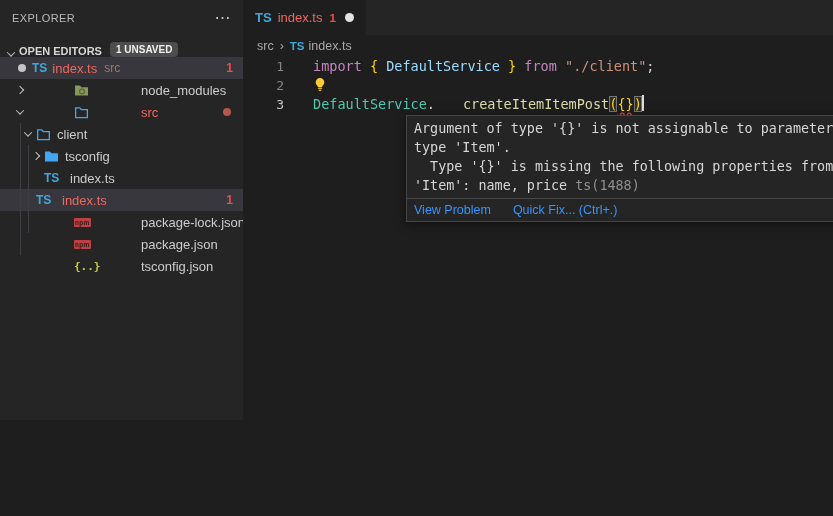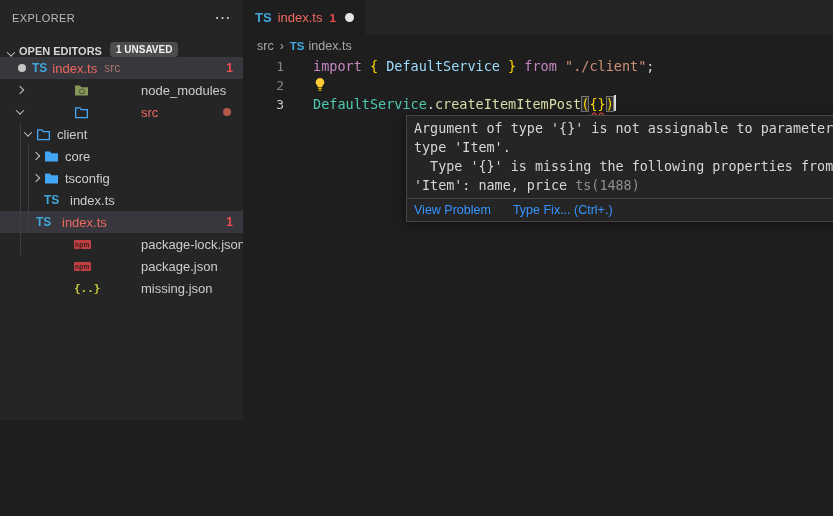--- a/index.html
+++ b/index.html
@@ -57,21 +57,21 @@
   .bc-sep{ margin:0 6px; color:#a9a9a9; }
   .breadcrumb .ts-ic{ font-size:11.5px; margin-right:4px; }
   .bc-item{ cursor:pointer; }
 
   .code{ font-family:"DejaVu Sans Mono", monospace; font-size:13.5px; }
   .code-line{ display:flex; height:19px; line-height:19px; }
   .gutter{ width:70px; flex:none; text-align:right; padding-right:29px; color:#858585; font-size:13px; }
   .gutter.active{ color:#c6c6c6; }
   .line-content{ white-space:pre; color:#d4d4d4; }
   .t-kw{ color:#c586c0; } .t-br{ color:#ffd700; } .t-var{ color:#9cdcfe; }
-  .t-str{ color:#ce9178; } .t-def{ color:#d4d4d4; } .t-cls{ color:#4ec9b0; } .t-fn{ color:#dcdcaa; }
+  .t-str{ color:#ce9178; } .t-def{ color:#d4d4d4; } .t-cls{ color:#4ec9b0; } .t-fn{ color:#dcdcaa;margin-left:28px; }
   .bm{ outline:1px solid #767676; outline-offset:-1px; background:rgba(90,90,90,.28); }
   .sq{ text-decoration-line:underline; text-decoration-style:wavy; text-decoration-color:#f14c4c;
        text-decoration-skip-ink:none; text-underline-offset:3px; }
   .cursor{ display:inline-block; width:2px; height:16px; background:#dcdcdc; vertical-align:-2px; }
   .bulb{ display:inline-block; vertical-align:-2px; }
 
   
   .hover{ position:absolute; left:406px; top:115px; width:502px; background:#252526;
           border:1px solid #454545; box-shadow:0 2px 10px rgba(0,0,0,.5); }
   .hover-body{ padding:3px 7px; }
@@ -146,31 +146,20 @@
             <span class="chev down"></span>
           </span>
         <span class="ticon">
             <svg width="15" height="13" viewBox="0 0 16 14">
               <path d="M1.7 2h4.5l1.6 2h6.5v8.5H1.7z" fill="none" stroke="#42a5f5" stroke-width="1.4"></path>
             </svg>
           </span>
         <span class="tlabel">client</span>
       </div>
 
-      <div class="row lvl2">
-        <span class="slot">
-            <span class="chev right"></span>
-          </span>
-        <span class="ticon">
-            <svg width="15" height="13" viewBox="0 0 16 14">
-              <path d="M1 1.5h5.2L8 3.5h7v9H1z" fill="#42a5f5"></path>
-            </svg>
-          </span>
-        <span class="tlabel">core</span>
-      </div>
 
 
       <div class="row lvl2">
         <span class="slot">
             <span class="chev right"></span>
           </span>
         <span class="ticon">
             <svg width="15" height="13" viewBox="0 0 16 14">
               <path d="M1 1.5h5.2L8 3.5h7v9H1z" fill="#42a5f5"></path>
             </svg>
@@ -205,21 +194,21 @@
             <span class="npm-ic">npm</span>
           </span>
         <span class="tlabel">package.json</span>
       </div>
 
       <div class="row lvl0">
         <span class="slot"></span>
         <span class="ticon">
             <span class="braces-ic">{..}</span>
           </span>
-        <span class="tlabel">missing.json</span>
+        <span class="tlabel">tsconfig.json</span>
       </div>
     </div>
   </aside>
 
   <main class="editor">
 
     <div class="tabbar">
       <div class="tab">
         <span class="ts-ic" style="margin-right:6px;">TS</span>
         <span class="tab-title">index.ts</span>
@@ -257,17 +246,17 @@
 
   <div class="hover">
     <div class="hover-body">
       <div class="h-line">Argument of type '{}' is not assignable to parameter of</div>
       <div class="h-line">type 'Item'.</div>
       <div class="h-line">  Type '{}' is missing the following properties from type</div>
       <div class="h-line"><span>'Item': name, price </span><span class="h-code">ts(1488)</span></div>
     </div>
     <div class="hover-actions">
       <span class="h-link">View Problem</span>
-      <span class="h-link">Type Fix... (Ctrl+.)</span>
+      <span class="h-link">Quick Fix... (Ctrl+.)</span>
     </div>
   </div>
 
 </div>
 
 </body></html>

